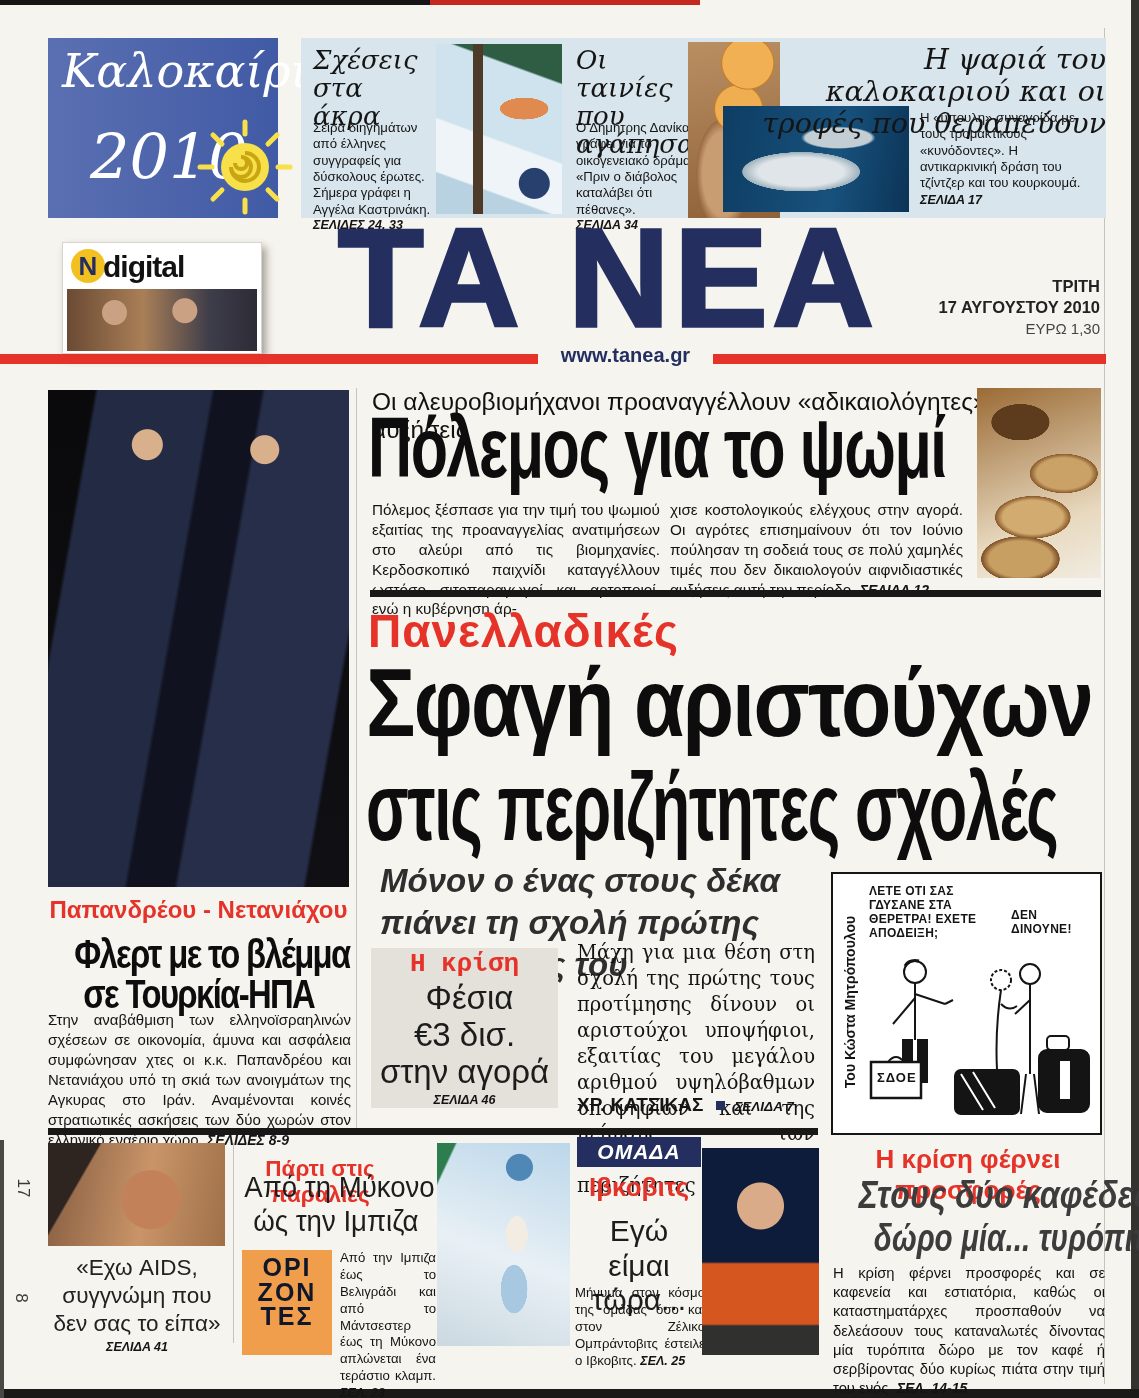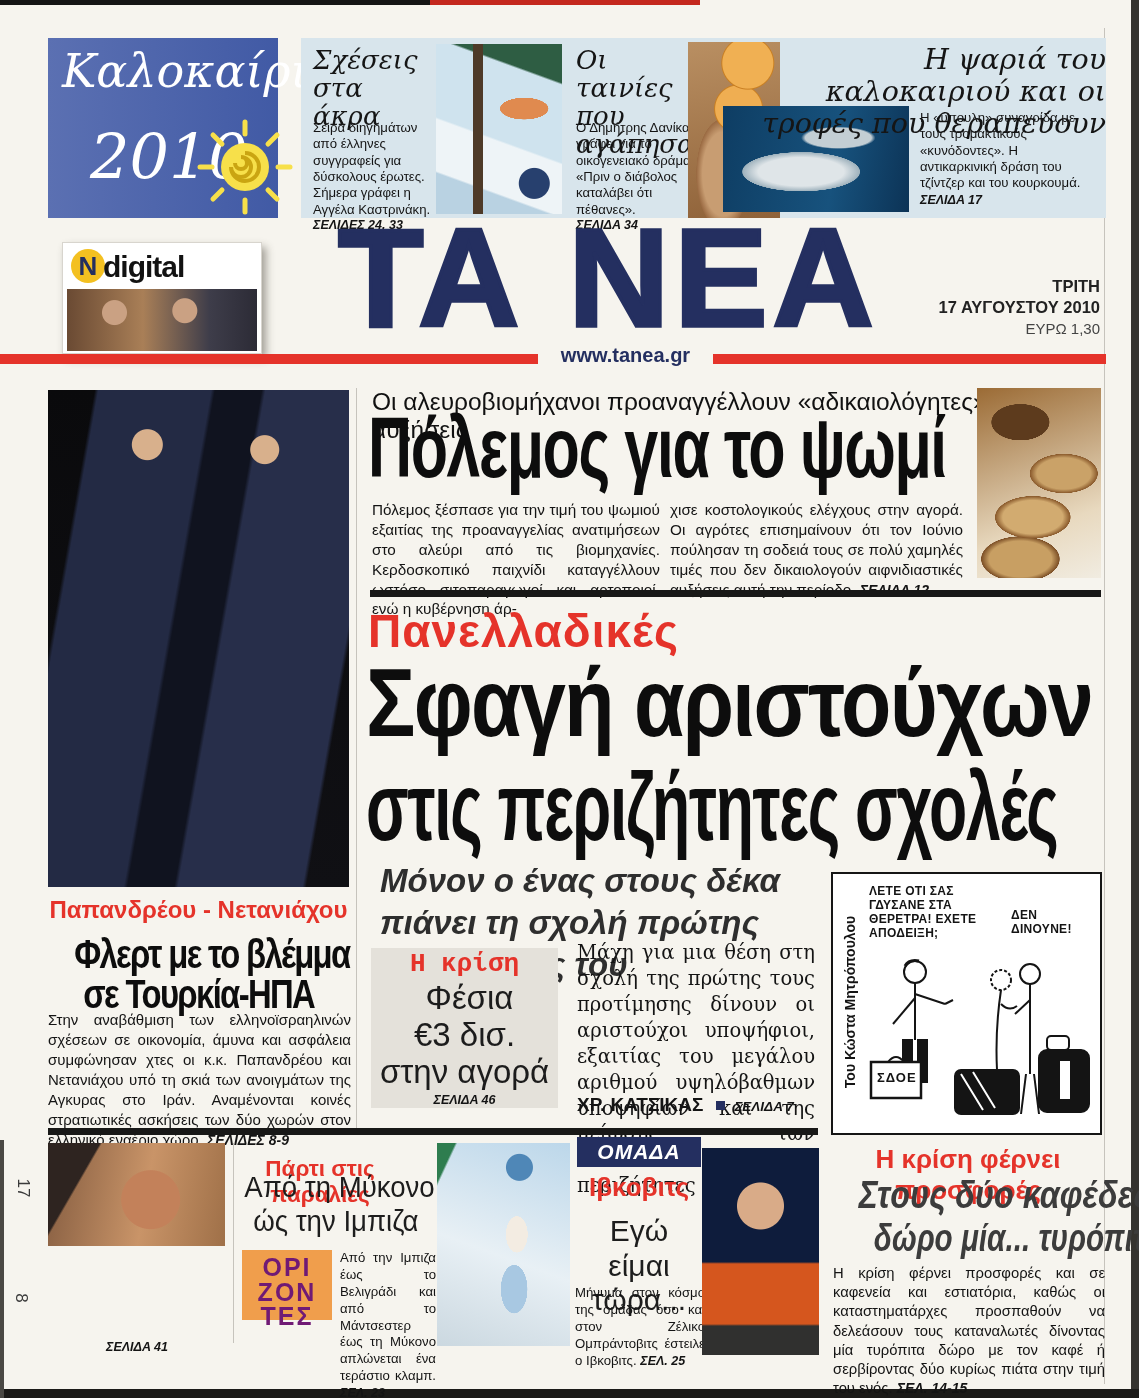--- a/index.html
+++ b/index.html
@@ -229,30 +229,31 @@
     </svg>
     <div class="abs bubble" style="left:36px;top:10px;width:122px;font-size:12px;">ΛΕΤΕ ΟΤΙ ΣΑΣ ΓΔΥΣΑΝΕ ΣΤΑ ΘΕΡΕΤΡΑ! ΕΧΕΤΕ ΑΠΟΔΕΙΞΗ;</div>
     <div class="abs bubble" style="left:178px;top:34px;width:90px;font-size:12px;">ΔΕΝ ΔΙΝΟΥΝΕ!</div>
     <div class="abs" style="left:44px;top:196px;font-size:13px;font-weight:bold;letter-spacing:1px;">ΣΔΟΕ</div>
     <div class="abs" style="left:-76px;top:120px;width:186px;font-size:14px;font-weight:bold;text-align:center;transform:rotate(-90deg);">Του Κώστα Μητρόπουλου</div>
   </div>
 
   <div class="abs hrule" style="left:48px;top:1128px;width:770px;height:7px;"></div>
 
   <div class="abs photo ph-woman" style="left:48px;top:1143px;width:177px;height:103px;"></div>
+  <div class="abs ctr" style="left:44px;top:1254px;width:186px;font-size:22.5px;color:#222;line-height:1.25;">«Εχω AIDS, συγγνώμη που δεν σας το είπα»</div>
   <div class="abs ctr pref" style="left:44px;top:1340px;width:186px;font-size:12.5px;">ΣΕΛΙΔΑ 41</div>
 
   <div class="abs vline" style="left:233px;top:1143px;height:200px;"></div>
 
   <div class="abs ctr kick-red" style="left:224px;top:1144px;width:192px;font-size:22.5px;margin-top:12px;">Πάρτι στις παραλίες</div>
   <div class="abs ctr" style="left:236px;top:1170px;width:200px;line-height:1.12;">
     <span class="squeeze-c" style="font-size:30px;color:#1d1d1d;transform:scaleX(.92);">Από τη Μύκονο</span><br>
     <span class="squeeze-c" style="font-size:30px;color:#1d1d1d;transform:scaleX(.92);">ώς την Ιμπιζα</span>
   </div>
-  <div class="abs ctr" style="left:242px;top:1250px;width:90px;height:70px;background:var(--orange);color:#701a75;font-weight:800;font-size:25px;line-height:.98;letter-spacing:2px;padding-top:5px;">
+  <div class="abs ctr" style="left:242px;top:1250px;width:90px;height:105px;background:var(--orange);color:#0f172a;font-weight:800;font-size:25px;line-height:.98;letter-spacing:2px;padding-top:5px;">
     <div>ΟΡΙ</div>
     <div>ΖΟΝ</div>
     <div>ΤΕΣ</div>
   </div>
   <div class="abs just" style="left:340px;top:1250px;width:96px;font-size:13.2px;line-height:1.28;">
     <span>Από την Ιμπιζα έως το Βελιγράδι και από το Μάντσεστερ έως τη Μύκονο απλώνεται ένα τεράστιο κλαμπ.</span>
     <span class="pref" style="font-size:12.5px;">ΣΕΛ. 23</span>
   </div>
 
   <div class="abs photo ph-beach" style="left:437px;top:1143px;width:133px;height:203px;"></div>

